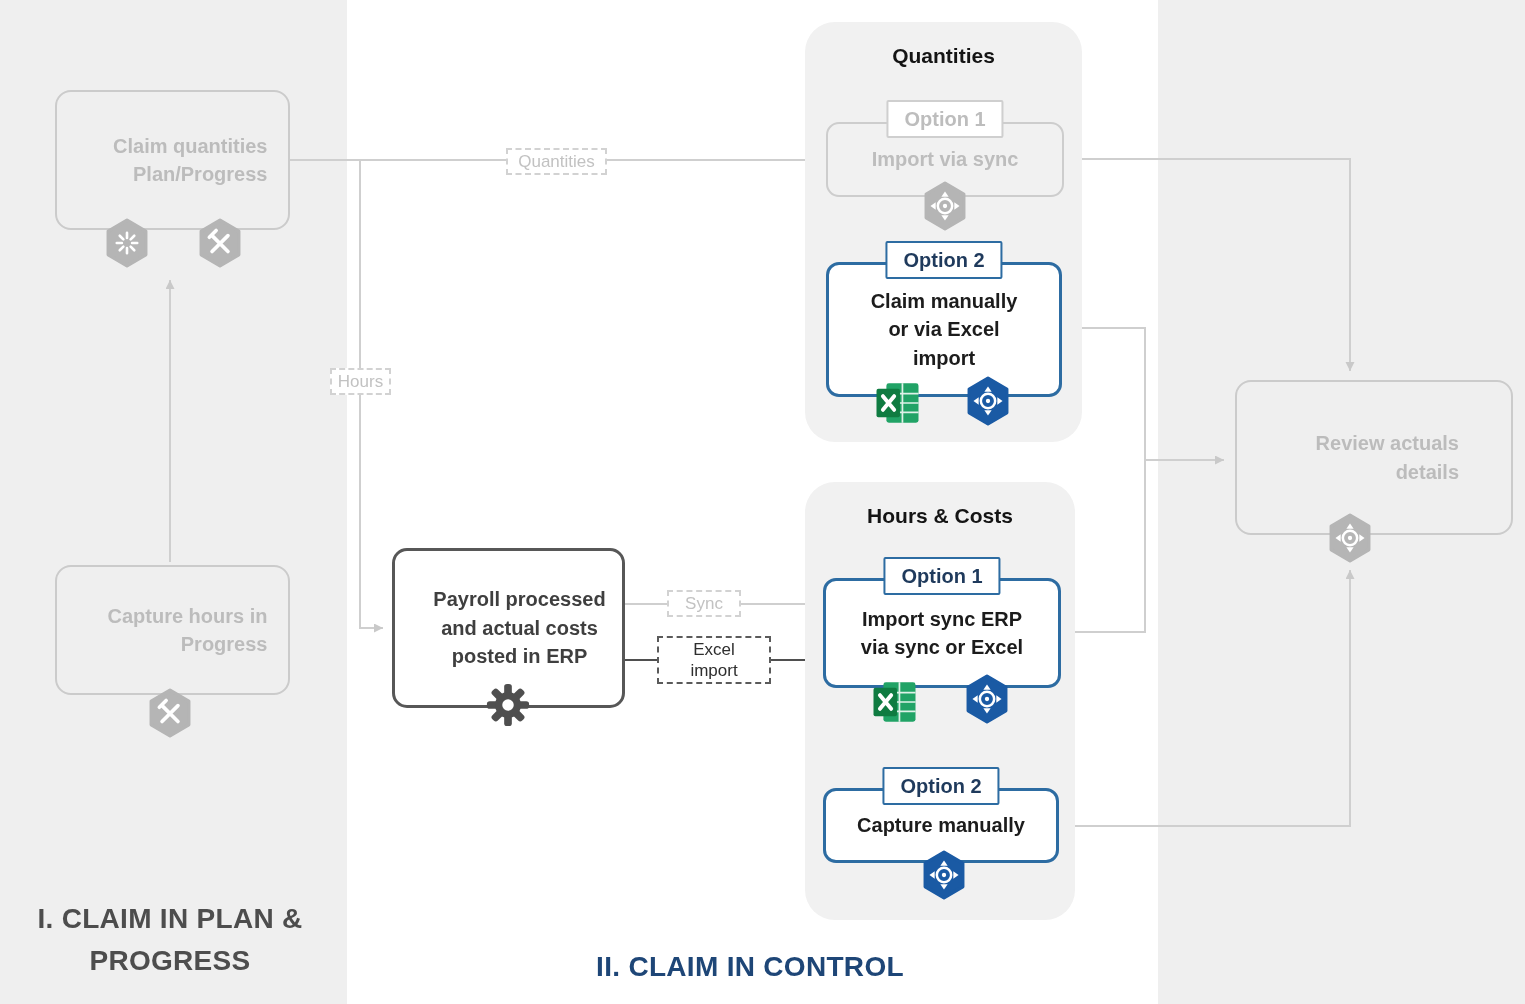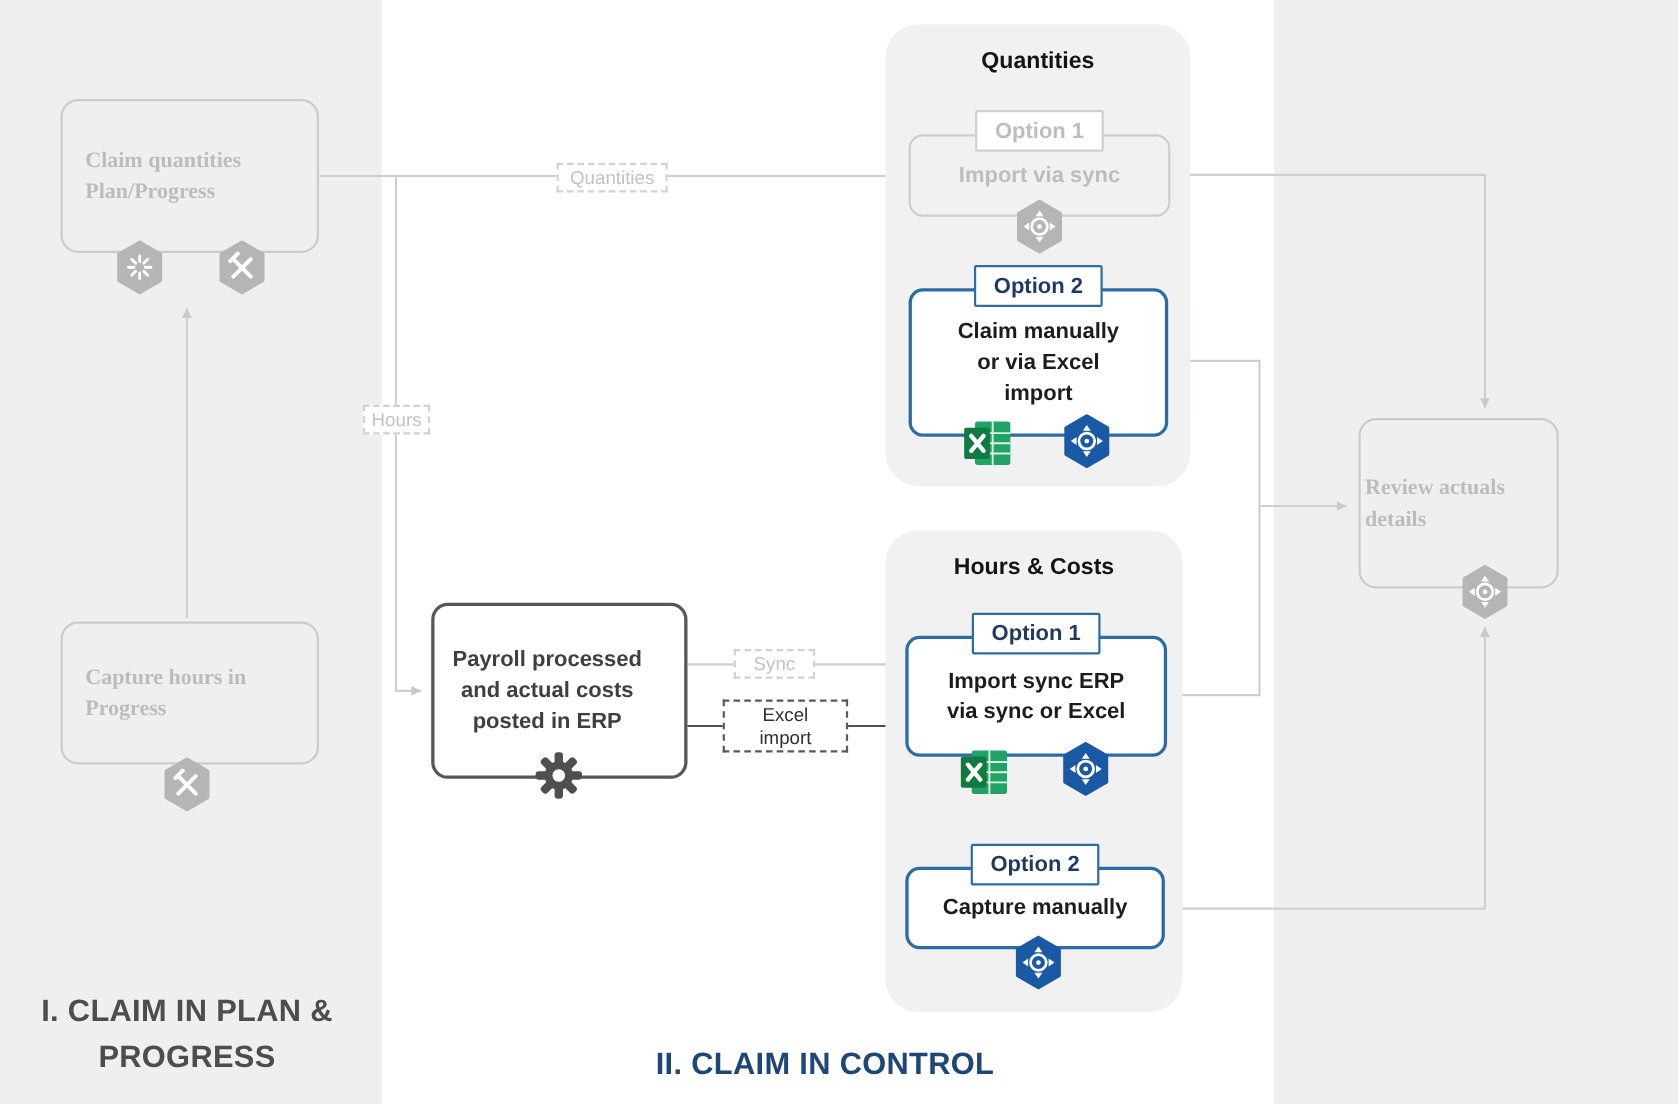--- a/index.html
+++ b/index.html
@@ -5,41 +5,41 @@
   * { margin:0; padding:0; box-sizing:border-box; }
   html,body { background:#e6e6e6; }
   body { font-family:"Liberation Sans", sans-serif; }
   #canvas { position:relative; width:1525px; height:1004px; background:#efefef; overflow:hidden; }
   #mid-panel { position:absolute; left:347px; top:0; width:811px; height:1004px; background:#ffffff; z-index:0; }
   #connectors { position:absolute; left:0; top:0; z-index:1; }
   .cg { stroke:#cfcfcf; stroke-width:2; fill:none; }
   .cd { stroke:#4f4f4f; stroke-width:2; fill:none; }
 
   .node { position:absolute; z-index:2; display:flex; align-items:center; justify-content:center;
-          text-align:left; font-weight:bold;font-family:Liberation Serif, serif; }
+          text-align:right; font-weight:bold; }
   .faded-node { border:2px solid #cbcbcb; border-radius:16px; color:#bcbcbc; font-size:20px; line-height:1.42; }
   .faded-node span, .option-box span, .payroll span { display:block; }
 
   .group { position:absolute; background:#f1f1f1; border-radius:30px; z-index:2; }
   .group-title { position:absolute; left:0; width:100%; text-align:center; font-weight:bold;
                  font-size:21px; color:#141414; z-index:3; }
 
   .option-box { position:absolute; background:#ffffff; border:3px solid #2d6ca2; border-radius:13px; z-index:3;
                 display:flex; align-items:center; justify-content:center; text-align:center;
                 font-weight:bold; font-size:20px; color:#1c1c1c; line-height:1.42; }
   .option-box.faded { background:transparent; border:2px solid #cdcdcd; color:#bdbdbd; }
 
   .badge { position:absolute; top:-24px; left:50%; transform:translateX(-50%); background:#ffffff;
            border:2px solid #2d6ca2; border-radius:2px; padding:3px 16px; font-size:20px; color:#1f3a5c;
            z-index:4; white-space:nowrap; }
   .badge.faded { border-color:#cfcfcf; color:#bdbdbd; }
 
   .payroll { position:absolute; background:#ffffff; border:3px solid #575757; border-radius:15px;
              color:#3f3f3f; font-size:20px; font-weight:bold; line-height:1.42; z-index:3;
-             display:flex; align-items:center; justify-content:flex-start; text-align:center; }
+             display:flex; align-items:center; justify-content:flex-end; text-align:center; }
 
   .edge-label { position:absolute; z-index:5; background:#ffffff; border:2px dashed #d2d2d2; color:#c2c2c2;
                 font-size:17px; display:flex; align-items:center; justify-content:center; text-align:center;
                 line-height:1.25; }
   .edge-label.dark { border:2px dashed #5a5a5a; color:#2e2e2e; }
   .edge-label.dark span { display:inline-block; width:70px; }
 
   .icon { position:absolute; z-index:6; }
   .hex-gray { color:#b5b5b5; }
   .hex-blue { color:#1a5aa4; }
@@ -197,21 +197,21 @@
   <div class="option-box" style="left:823px; top:788px; width:236px; height:75px;">
     <div class="badge">Option 2</div>
     <span>Capture manually</span>
   </div>
   <svg class="icon hex-blue" style="left:921px; top:850px;" width="46" height="50">
       <use href="#hex-move"></use>
     </svg>
 
   <div class="section-title navy" style="left:550px; top:946px; width:400px;">II. CLAIM IN CONTROL</div>
 
-  <div class="node faded-node" style="left:1235px; top:380px; width:182px; height:155px;">
+  <div class="node faded-node" style="left:1235px; top:380px; width:278px; height:155px;">
     <span style="max-width:170px;">Review actuals details</span>
   </div>
   <svg class="icon hex-gray" style="left:1327px; top:513px;" width="46" height="50">
       <use href="#hex-move"></use>
     </svg>
 
 
 </div>
 
 </body></html>

